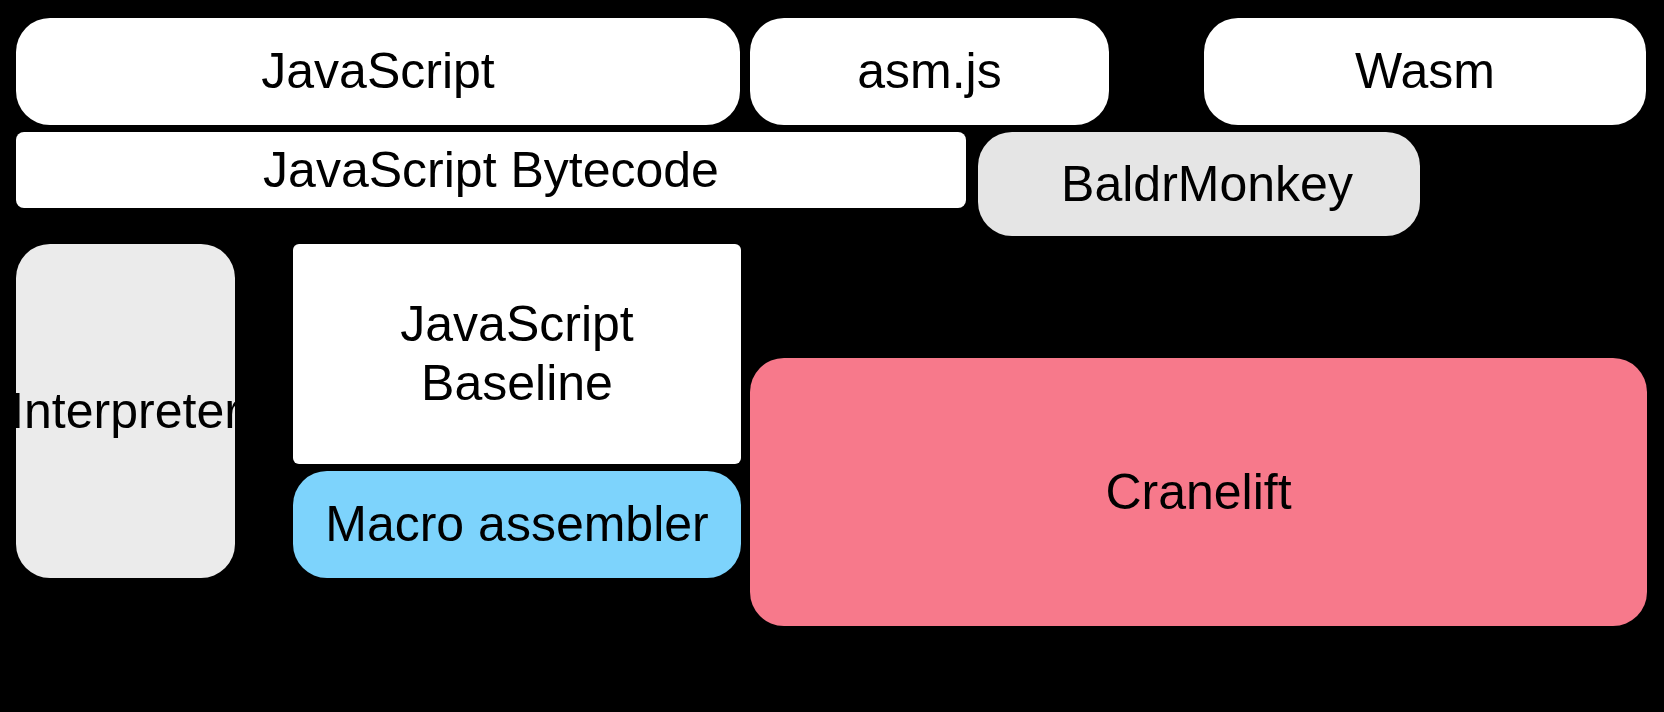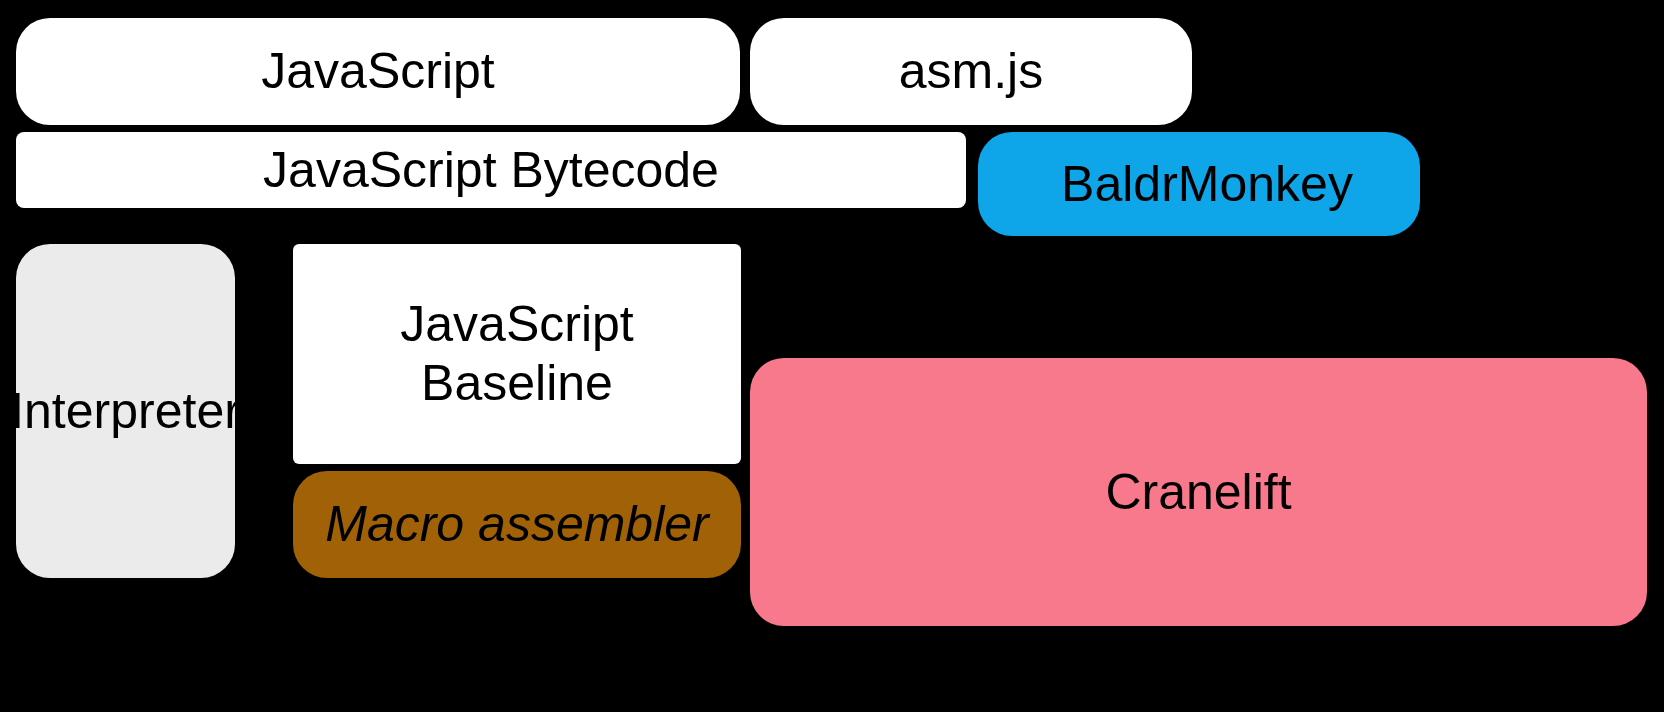--- a/index.html
+++ b/index.html
@@ -22,21 +22,21 @@
     justify-content: center;
     text-align: center;
     color: #000;
     font-size: 50px;
     line-height: 1.18;
     padding: 0 16px;
     box-sizing: border-box;
   }
   
   .b-javascript      { left: 16px;   top: 10px;  width: 724px;  height: 107px; }
-  .b-asmjs           { left: 750px;  top: 10px;  width: 442px;  height: 107px; }
+  .b-asmjs           { left: 750px;  top: 10px;  width: 359px;  height: 107px; }
   .b-wasm            { left: 1204px; top: 10px;  width: 442px;  height: 107px; }
   .b-bytecode        { left: 16px;   top: 124px; width: 950px;  height: 76px; border-radius: 8px; }
   .b-baldrmonkey     { left: 978px;  top: 124px; width: 442px;  height: 104px; }
   .b-interpreter     { left: 16px;   top: 236px; width: 219px;  height: 334px; }
   .b-baseline        { left: 293px;  top: 236px; width: 448px;  height: 220px; }
   .b-ionmir          { left: 750px;  top: 236px; width: 442px;  height: 107px; }
   .b-cranelift       { left: 750px;  top: 350px; width: 897px;  height: 268px; }
   .b-macroassembler  { left: 293px;  top: 463px; width: 448px;  height: 107px; }
   .b-nativecode      { left: 293px;  top: 577px; width: 1354px; height: 106px; }
   .label { display: inline-block; }
@@ -47,40 +47,43 @@
 <div id="stage" style="background-color: rgb(0, 0, 0); margin-top: 8px;">
 
   <div class="box b-javascript" style="background-color: rgb(255, 255, 255);">
     <span class="label">JavaScript</span>
   </div>
 
   <div class="box b-asmjs" style="background-color: rgb(255, 255, 255);">
     <span class="label">asm.js</span>
   </div>
 
+  <div class="box b-wasm" style="background-color: rgb(255, 255, 255);">
+    <span class="label">Wasm</span>
+  </div>
 
   <div class="box b-bytecode" style="background-color: rgb(255, 255, 255);">
     <span class="label">JavaScript Bytecode</span>
   </div>
 
-  <div class="box b-baldrmonkey" style="background-color: #0ea5e9; padding-left: 32px;">
+  <div class="box b-baldrmonkey" style="background-color: #e5e5e5; padding-left: 32px;">
     <span class="label">BaldrMonkey</span>
   </div>
 
   <div class="box b-interpreter" style="background-color: rgb(235, 235, 235);">
     <span class="label">Interpreter</span>
   </div>
 
   <div class="box b-baseline" style="background-color: rgb(255, 255, 255); border-radius: 6px;">
     <span class="label">JavaScript Baseline</span>
   </div>
 
 
   <div class="box b-cranelift" style="background-color: rgb(247, 121, 139);">
     <span class="label">Cranelift</span>
   </div>
 
-  <div class="box b-macroassembler" style="background-color: #a16207; font-style: italic;">
+  <div class="box b-macroassembler" style="background-color: #7dd3fc;">
     <span class="label">Macro assembler</span>
   </div>
 
 
 </div>
 
 </body></html>

